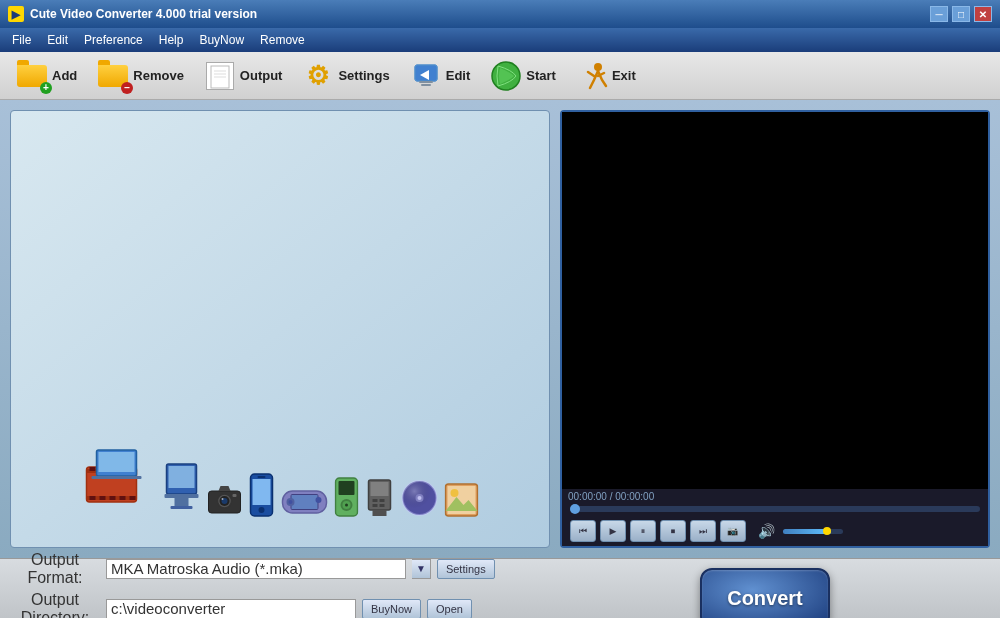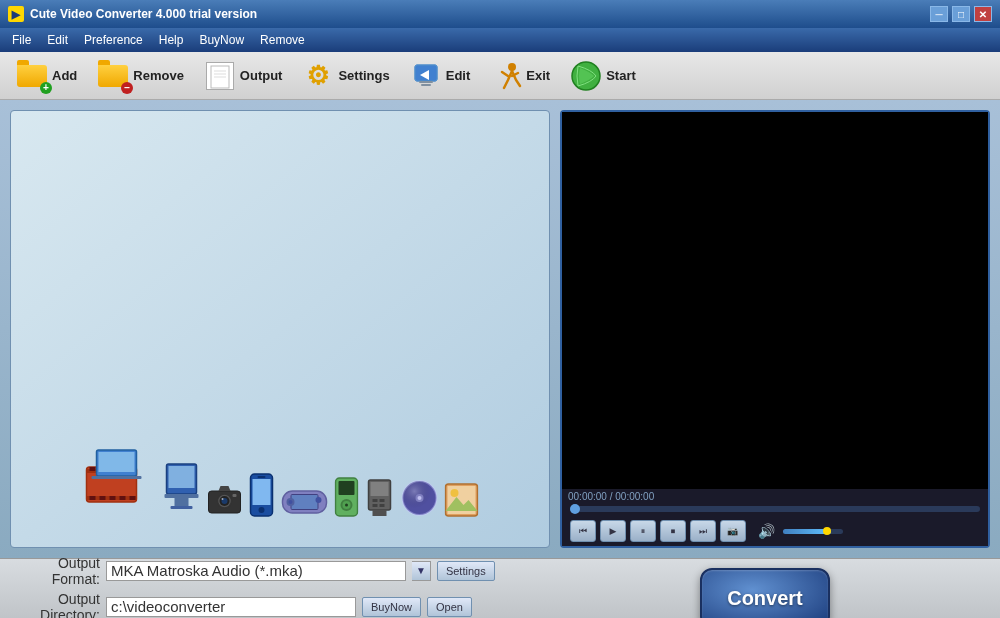--- a/index.html
+++ b/index.html
@@ -184,24 +184,24 @@
       flex-direction: column;
       gap: 4px;
       flex: 0 0 520px;
     }
     .field-row {
       display: flex;
       align-items: center;
       gap: 6px;
     }
     .field-label {
-      font-size: 14px;
+      font-size: 16px;
       color: #333;
       width: 90px;
-      text-align: right;
+      text-align: center;
     }
     .field-input {
       height: 20px;
       border: 1px solid #999;
       background: white;
       font-size: 15px;
       padding: 0 4px;
       color: #333;
     }
     .format-select {
@@ -333,40 +333,40 @@
         <rect x="8" y="20" width="14" height="2" fill="#8090a0" rx="1"></rect>
         <rect x="10" y="23" width="10" height="2" fill="#8090a0" rx="1"></rect>
       </svg>
     </div>
     <span>Edit</span>
   </button>
 
   <button class="tool-btn">
     <div class="tool-icon">
       <svg width="32" height="32" viewBox="0 0 32 32">
+        <circle cx="16" cy="16" r="14" fill="#40b040" stroke="#208020" stroke-width="1.5"></circle>
+        <path d="M10 8 Q8 16 10 24 Q20 20 24 16 Q20 12 10 8Z" fill="#60d060" opacity="0.6"></path>
+        <path d="M8 6 Q6 16 8 26 Q22 22 26 16 Q22 10 8 6Z" fill="none" stroke="#80e080" stroke-width="1"></path>
+      </svg>
+    </div>
+    <span>Start</span>
+  </button>
+
+  <button class="tool-btn">
+    <div class="tool-icon">
+      <svg width="32" height="32" viewBox="0 0 32 32">
 
         <circle cx="22" cy="7" r="4" fill="#d08000"></circle>
         <path d="M22 11 L18 20 L14 28" stroke="#d08000" stroke-width="2.5" fill="none" stroke-linecap="round"></path>
         <path d="M22 11 L26 20 L30 26" stroke="#d08000" stroke-width="2.5" fill="none" stroke-linecap="round"></path>
         <path d="M18 16 L12 12" stroke="#d08000" stroke-width="2.5" fill="none" stroke-linecap="round"></path>
         <path d="M22 16 L28 13" stroke="#d08000" stroke-width="2.5" fill="none" stroke-linecap="round"></path>
       </svg>
     </div>
     <span>Exit</span>
-  </button>
-
-  <button class="tool-btn">
-    <div class="tool-icon">
-      <svg width="32" height="32" viewBox="0 0 32 32">
-        <circle cx="16" cy="16" r="14" fill="#40b040" stroke="#208020" stroke-width="1.5"></circle>
-        <path d="M10 8 Q8 16 10 24 Q20 20 24 16 Q20 12 10 8Z" fill="#60d060" opacity="0.6"></path>
-        <path d="M8 6 Q6 16 8 26 Q22 22 26 16 Q22 10 8 6Z" fill="none" stroke="#80e080" stroke-width="1"></path>
-      </svg>
-    </div>
-    <span>Start</span>
   </button>
 </div>
 
 <div id="main-content">
 
   <div id="media-panel">
     <div id="media-panel-inner">
 
       <div class="media-icon">
         <svg width="75" height="75" viewBox="0 0 75 75">

